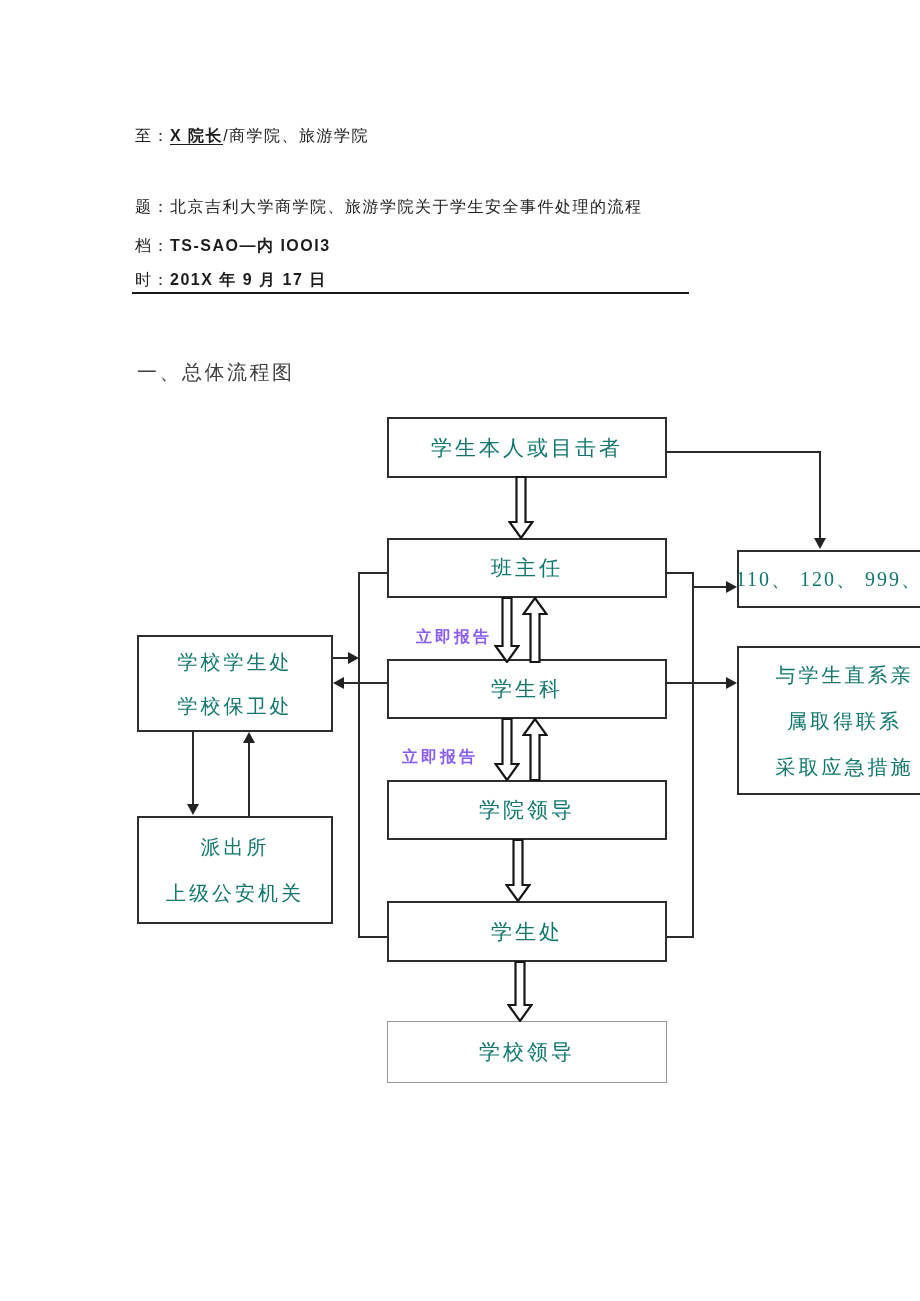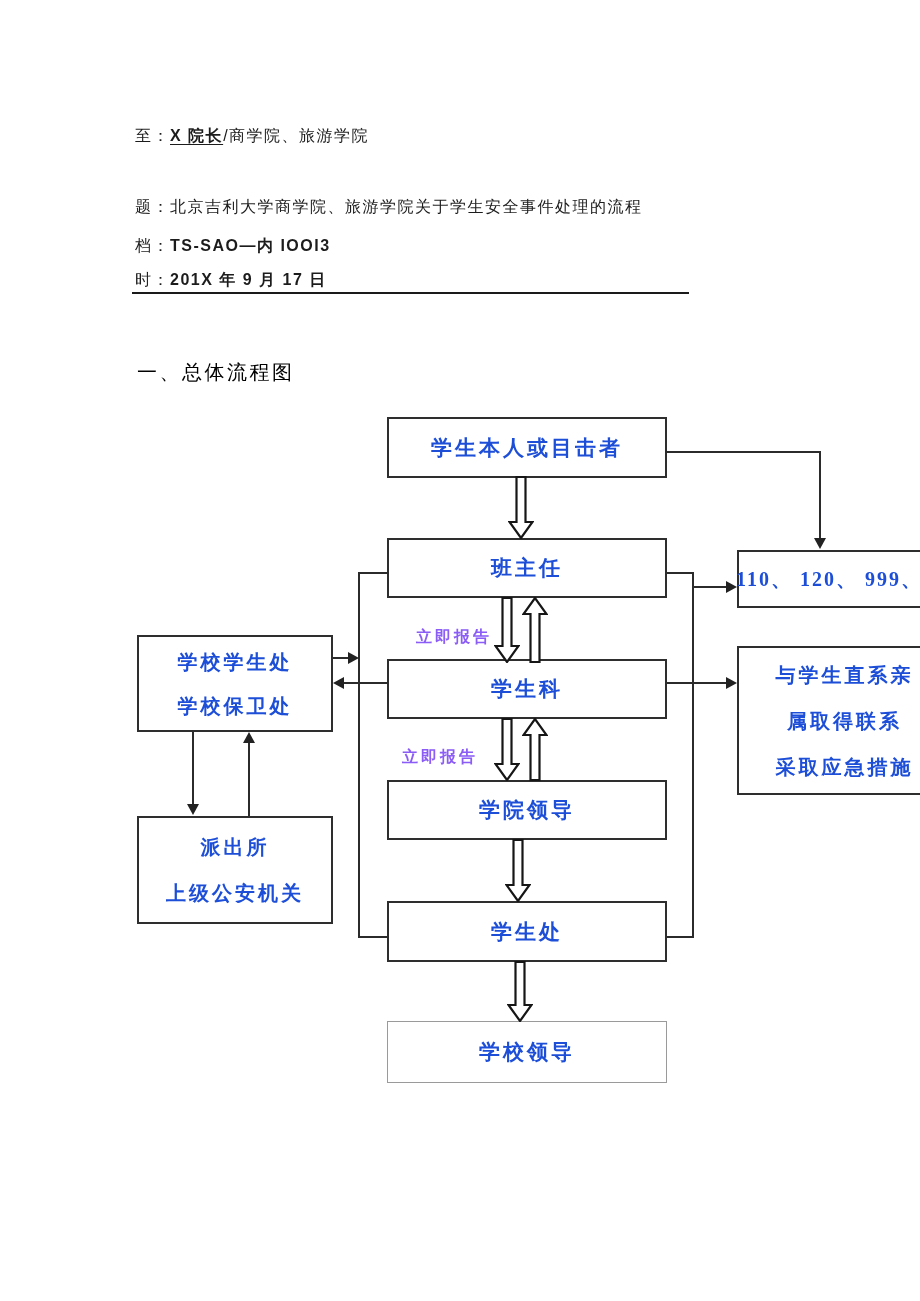--- a/index.html
+++ b/index.html
@@ -21,32 +21,32 @@
   }
   .hl .em { font-weight: bold; }
   .hl-0 .em { text-decoration: underline; text-underline-offset: 3px; }
   .rule {
     position: absolute; left: 132px; top: 292px;
     width: 557px; height: 2px; background: #1a1a1a;
   }
   .section-title {
     position: absolute; left: 137px; top: 359px;
     font-family: "Liberation Serif", serif;
-    font-size: 20px; letter-spacing: 2.5px; color: #000000;
+    font-size: 20px; letter-spacing: 2.5px; color: #404040;
     white-space: nowrap;
   }
 
   
   .node {
     position: absolute; box-sizing: border-box;
     border: 2px solid #2e2e2e; background: #fff;
     display: flex; align-items: center; justify-content: center;
     flex-direction: column;
-    font-weight: bold; font-size: 21px; letter-spacing: 3px;
-    color: #1d4ed8; text-align: center;
+    font-weight: normal; font-size: 21px; letter-spacing: 3px;
+    color: #0f766e; text-align: center;
   }
   .node-a { left: 387px; top: 417px; width: 280px; height: 61px; }
   .node-b { left: 387px; top: 538px; width: 280px; height: 60px; }
   .node-c { left: 387px; top: 659px; width: 280px; height: 60px; }
   .node-d { left: 387px; top: 780px; width: 280px; height: 60px; }
   .node-e { left: 387px; top: 901px; width: 280px; height: 61px; }
   .node-f { left: 387px; top: 1021px; width: 280px; height: 62px;
             border: 1px solid #9a9a9a; }
   .node-l1 { left: 137px; top: 635px; width: 196px; height: 97px;
              font-size: 20px; line-height: 44px; }

